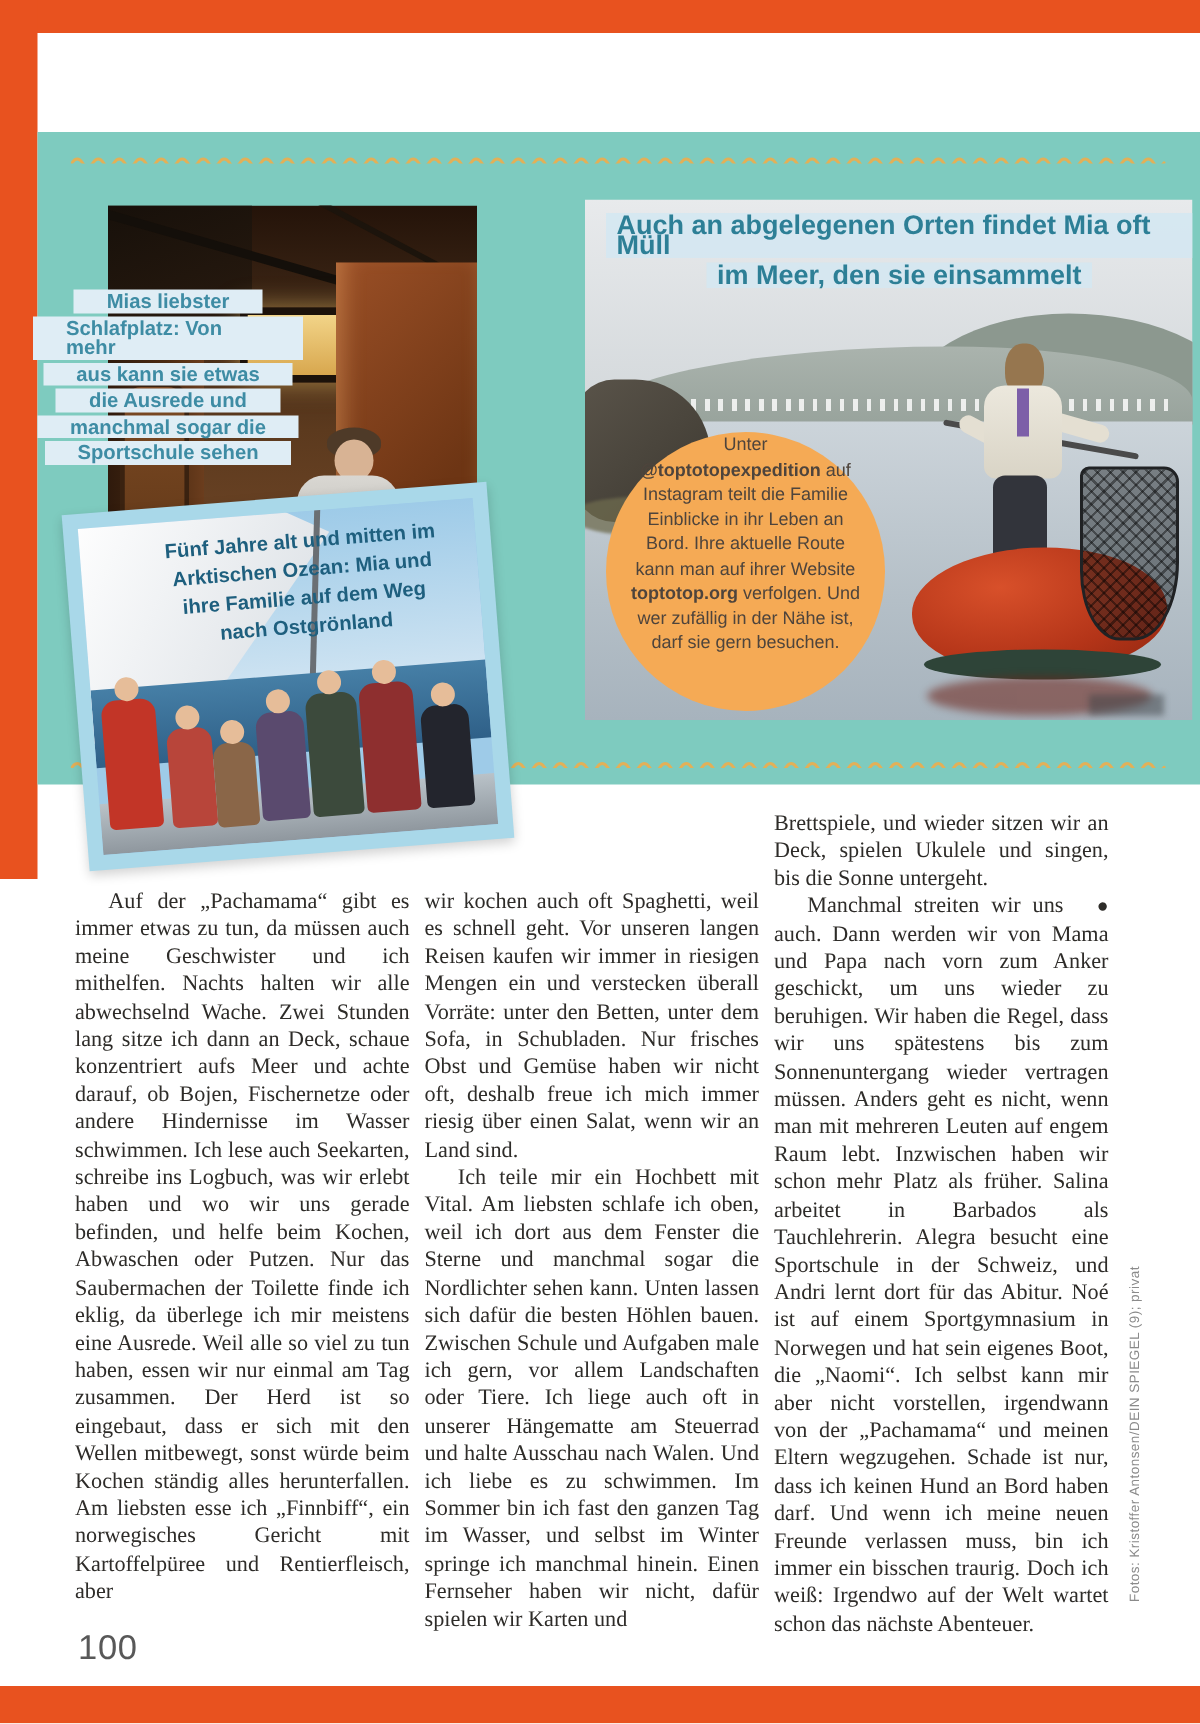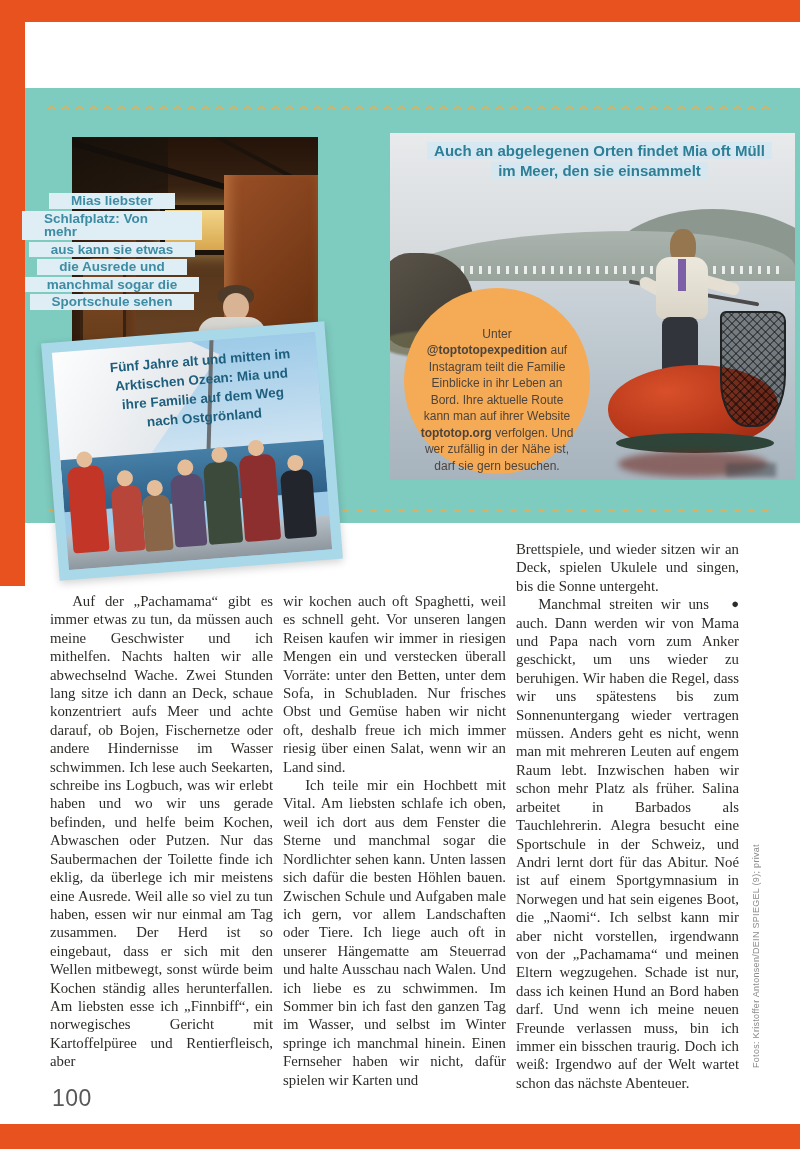--- a/index.html
+++ b/index.html
@@ -103,29 +103,29 @@
   .fp4{left:108px;top:132px;width:32px;height:72px;background:#5a4a6e;}
   .fp5{left:142px;top:122px;width:34px;height:82px;background:#3c4a3c;}
   .fp6{left:178px;top:118px;width:36px;height:86px;background:#8e2f2f;}
   .fp7{left:218px;top:136px;width:32px;height:68px;background:#23252d;}
 
   
   .caption{z-index:7;}
   .cap-line{display:table;margin:0 auto 2px;padding:1px 22px;font-weight:bold;background:var(--capbox);}
   .cabin-cap{position:absolute;left:22px;top:193px;width:180px;
              font-size:13.5px;line-height:13.5px;color:var(--captext);}
-  .sea-cap{position:absolute;left:14px;right:0;top:9px;font-size:15px;line-height:13px;color:var(--seatext);}
+  .sea-cap{position:absolute;left:14px;right:0;top:9px;font-size:18px;line-height:13px;color:var(--seatext);}
   .sea-cap .cap-line{background:rgba(213,231,241,.92);margin-bottom:3px;padding:2px 7px;}
   .family-cap{position:absolute;left:34px;right:4px;top:12px;z-index:2;text-align:center;
               font-size:13.5px;line-height:14px;color:var(--famtext);font-weight:bold;}
   .family-cap .cap-line{background:none;padding:1px 4px;margin-bottom:3px;}
 
   
   .circle{position:absolute;left:14px;top:155px;width:186px;height:186px;border-radius:50%;
-          background:var(--circle);z-index:3;display:flex;align-items:flex-end;justify-content:center;text-align:center;}
+          background:var(--circle);z-index:3;display:flex;align-items:flex-start;justify-content:center;text-align:center;}
   .circle p{margin:0;padding:0 13px;font-size:12px;line-height:16.5px;color:#4E443C;font-weight:500;}
   .circle b{font-weight:bold;}
 
   
   .col{position:absolute;width:223px;font-family:"Liberation Serif",serif;font-size:14.8px;line-height:18.4px;
        color:#2e2c29;text-align:justify;hyphens:auto;-webkit-hyphens:auto;}
   .col p{margin:0;}
   .col p.ind{text-indent:1.5em;}
   #col1{left:50px;top:592px;}
   #col2{left:283px;top:592px;}

